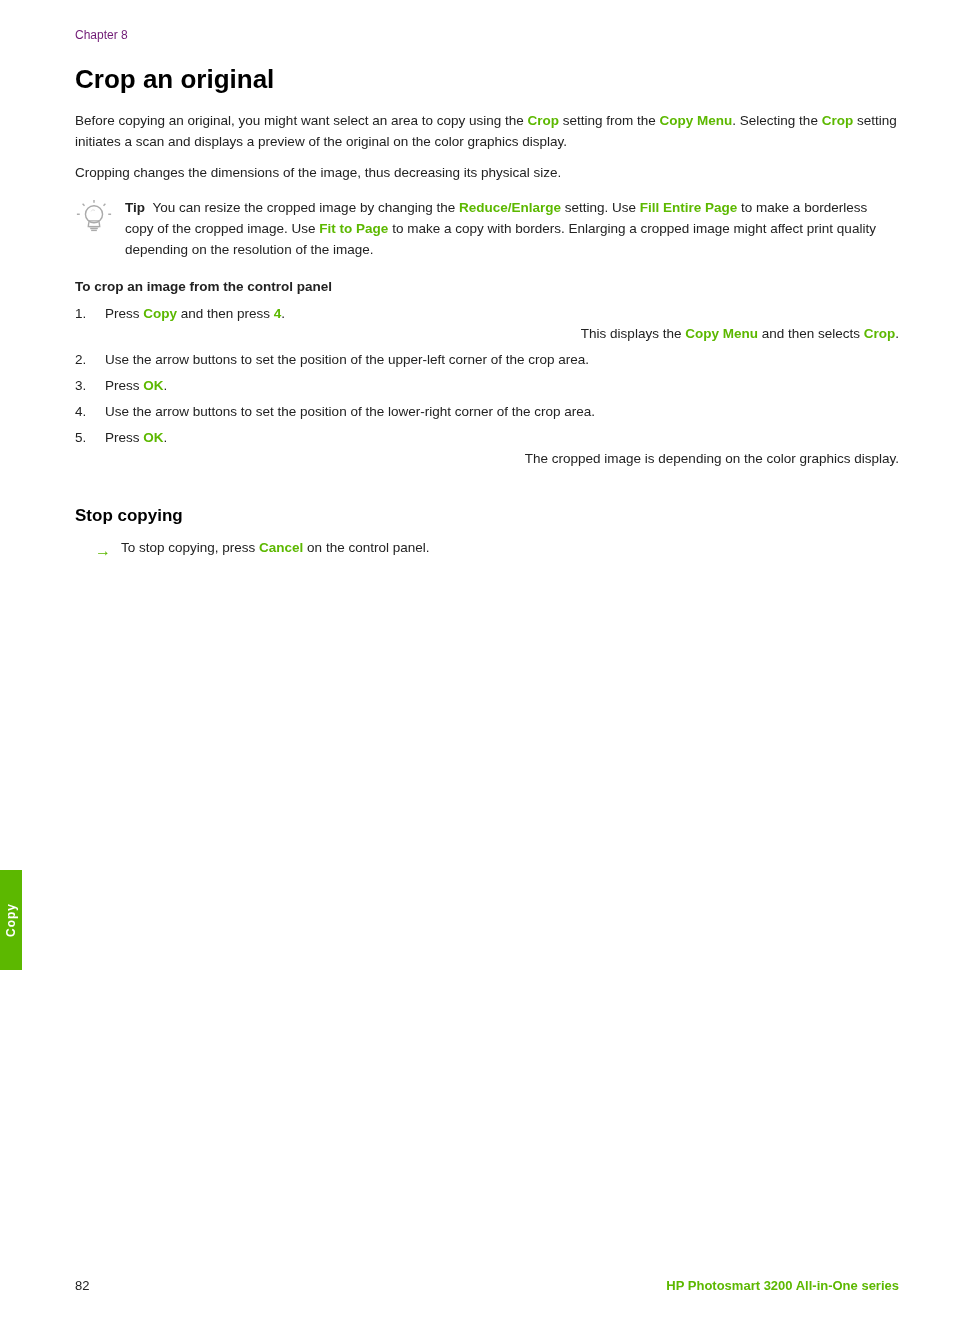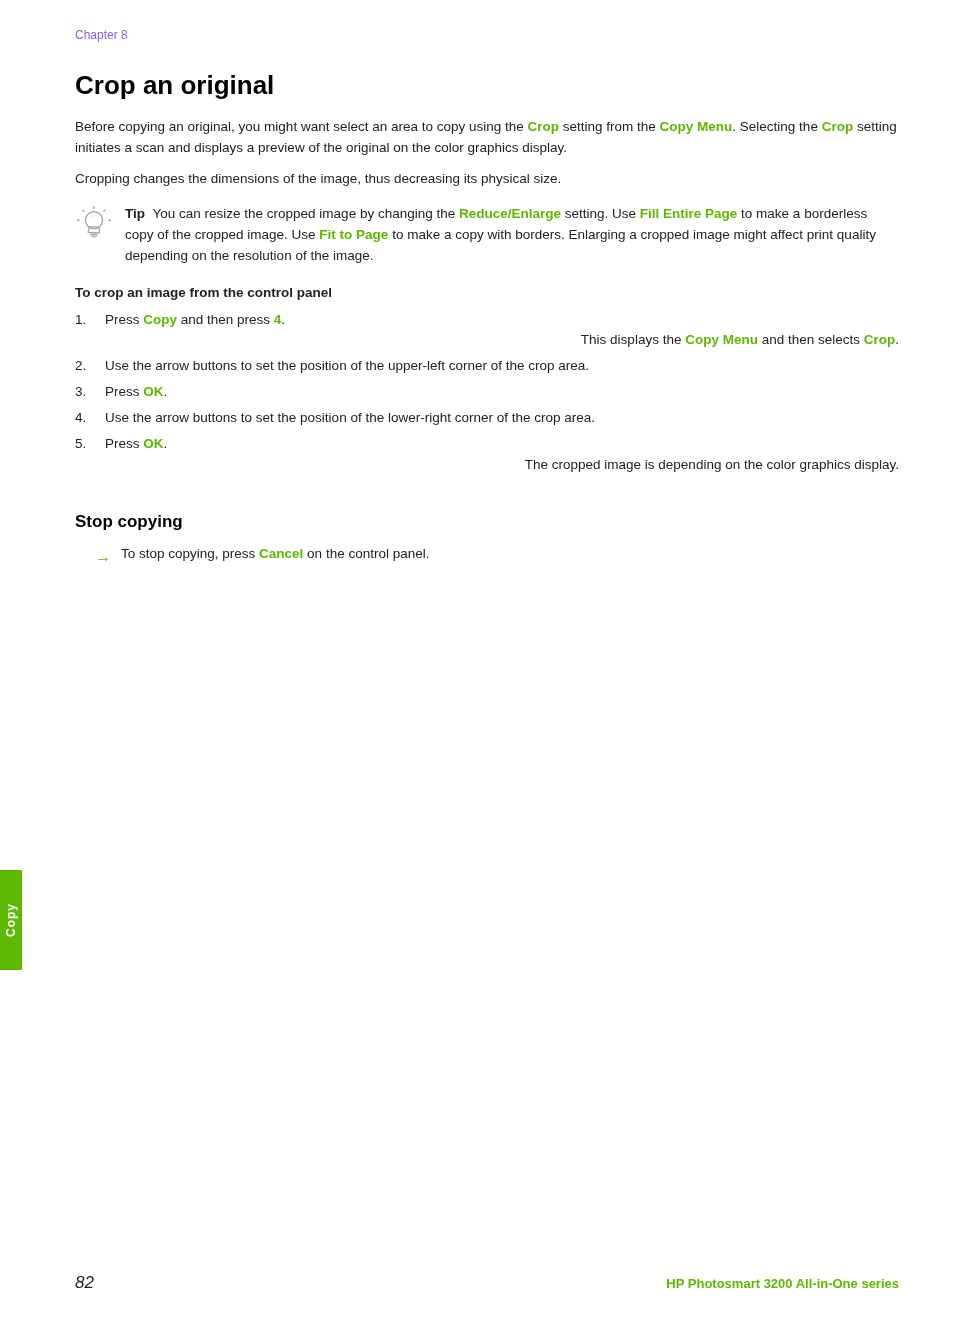--- a/index.html
+++ b/index.html
@@ -23,26 +23,26 @@
       min-height: 1321px;
       position: relative;
       padding: 0;
     }
 
     .chapter-label {
       position: absolute;
       top: 28px;
       left: 75px;
       font-size: 12px;
-      color: #8b5cf6;
+      color: #701a75;
     }
 
     .main-content {
       position: absolute;
-      top: 70px;
+      top: 64px;
       left: 75px;
       right: 55px;
       width: 824px;
     }
 
     .section-title {
       font-size: 26px;
       font-weight: bold;
       color: #000000;
       margin-bottom: 16px;
@@ -176,23 +176,22 @@
       bottom: 28px;
       left: 75px;
       right: 55px;
       display: flex;
       justify-content: space-between;
       align-items: center;
       border-top: none;
     }
 
     .footer-page {
-      font-size: 17px;
-      color: #222222;
-      font-style: italic;
+      font-size: 13px;
+      color: #222222;
     }
 
     .footer-product {
       font-size: 13px;
       color: #5cb800;
       font-weight: bold;
     }
 
     
     .lightbulb-svg {

